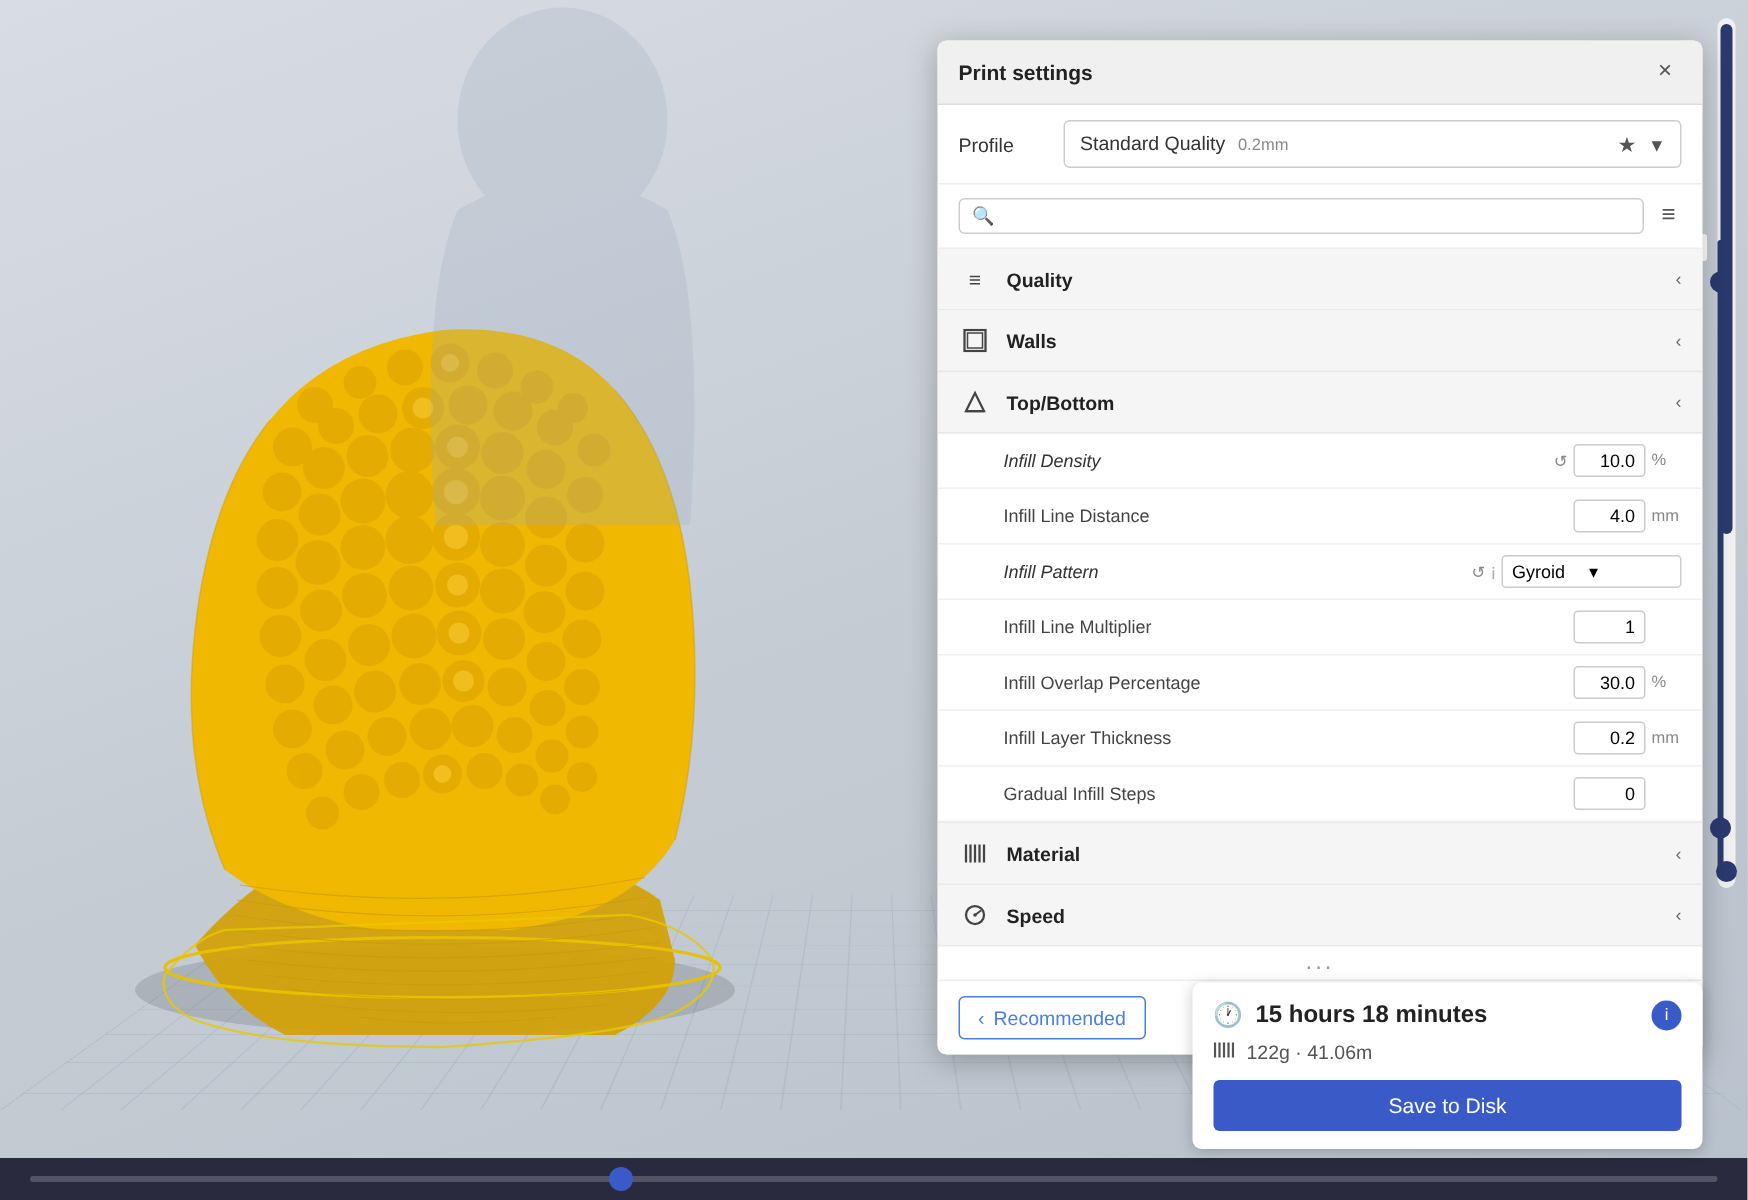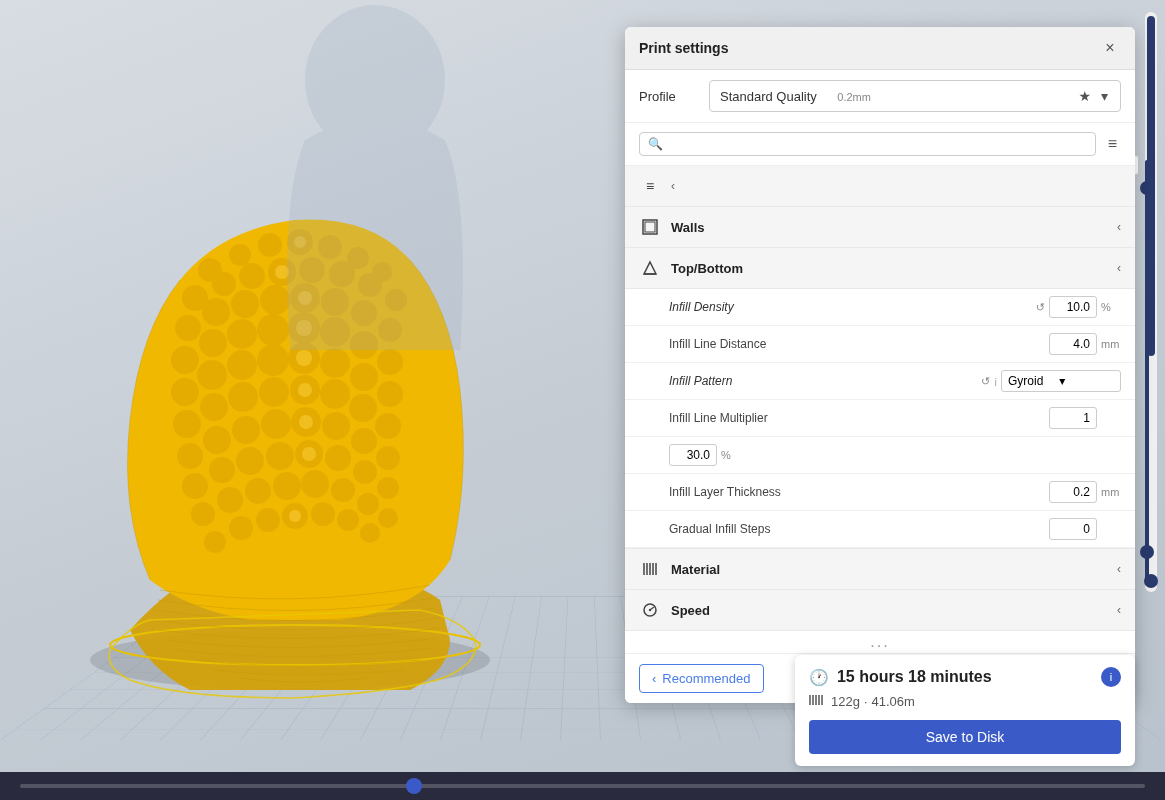--- a/index.html
+++ b/index.html
@@ -151,21 +151,21 @@
     }
 
     .profile-dropdown-text {
       font-size: 13px;
       color: #333;
     }
 
     .profile-dropdown-sub {
       font-size: 11px;
       color: #888;
-      margin-left: 16px;
+      margin-left: 4px;
     }
 
     .profile-icons {
       display: flex;
       gap: 6px;
       align-items: center;
     }
 
     .icon-btn {
       background: none;
@@ -712,20 +712,21 @@
       <div class="search-input-wrap">
         <span class="search-icon-char">🔍</span>
       </div>
       <button class="menu-icon-btn">≡</button>
     </div>
 
     <div class="settings-list">
 
       <div class="category-row">
         <div class="category-icon">≡</div>
+        <span class="category-name">Quality</span>
         <span class="category-arrow">‹</span>
       </div>
 
       <div class="category-row">
         <div class="category-icon">
           <svg width="16" height="16" viewBox="0 0 16 16">
               <rect x="1" y="1" width="14" height="14" fill="none" stroke="#444" stroke-width="1.5"></rect>
               <rect x="3" y="3" width="10" height="10" fill="none" stroke="#444" stroke-width="1"></rect>
             </svg>
         </div>
@@ -777,20 +778,21 @@
 
         <div class="setting-row">
           <span class="setting-name">Infill Line Multiplier</span>
           <div class="setting-controls">
             <input class="setting-input" type="text" value="1" style="">
             <span class="setting-unit"></span>
           </div>
         </div>
 
         <div class="setting-row">
+          <span class="setting-name">Infill Overlap Percentage</span>
           <div class="setting-controls">
             <input class="setting-input" type="text" value="30.0" style="">
             <span class="setting-unit">%</span>
           </div>
         </div>
 
         <div class="setting-row">
           <span class="setting-name">Infill Layer Thickness</span>
           <div class="setting-controls">
             <input class="setting-input" type="text" value="0.2" style="">

